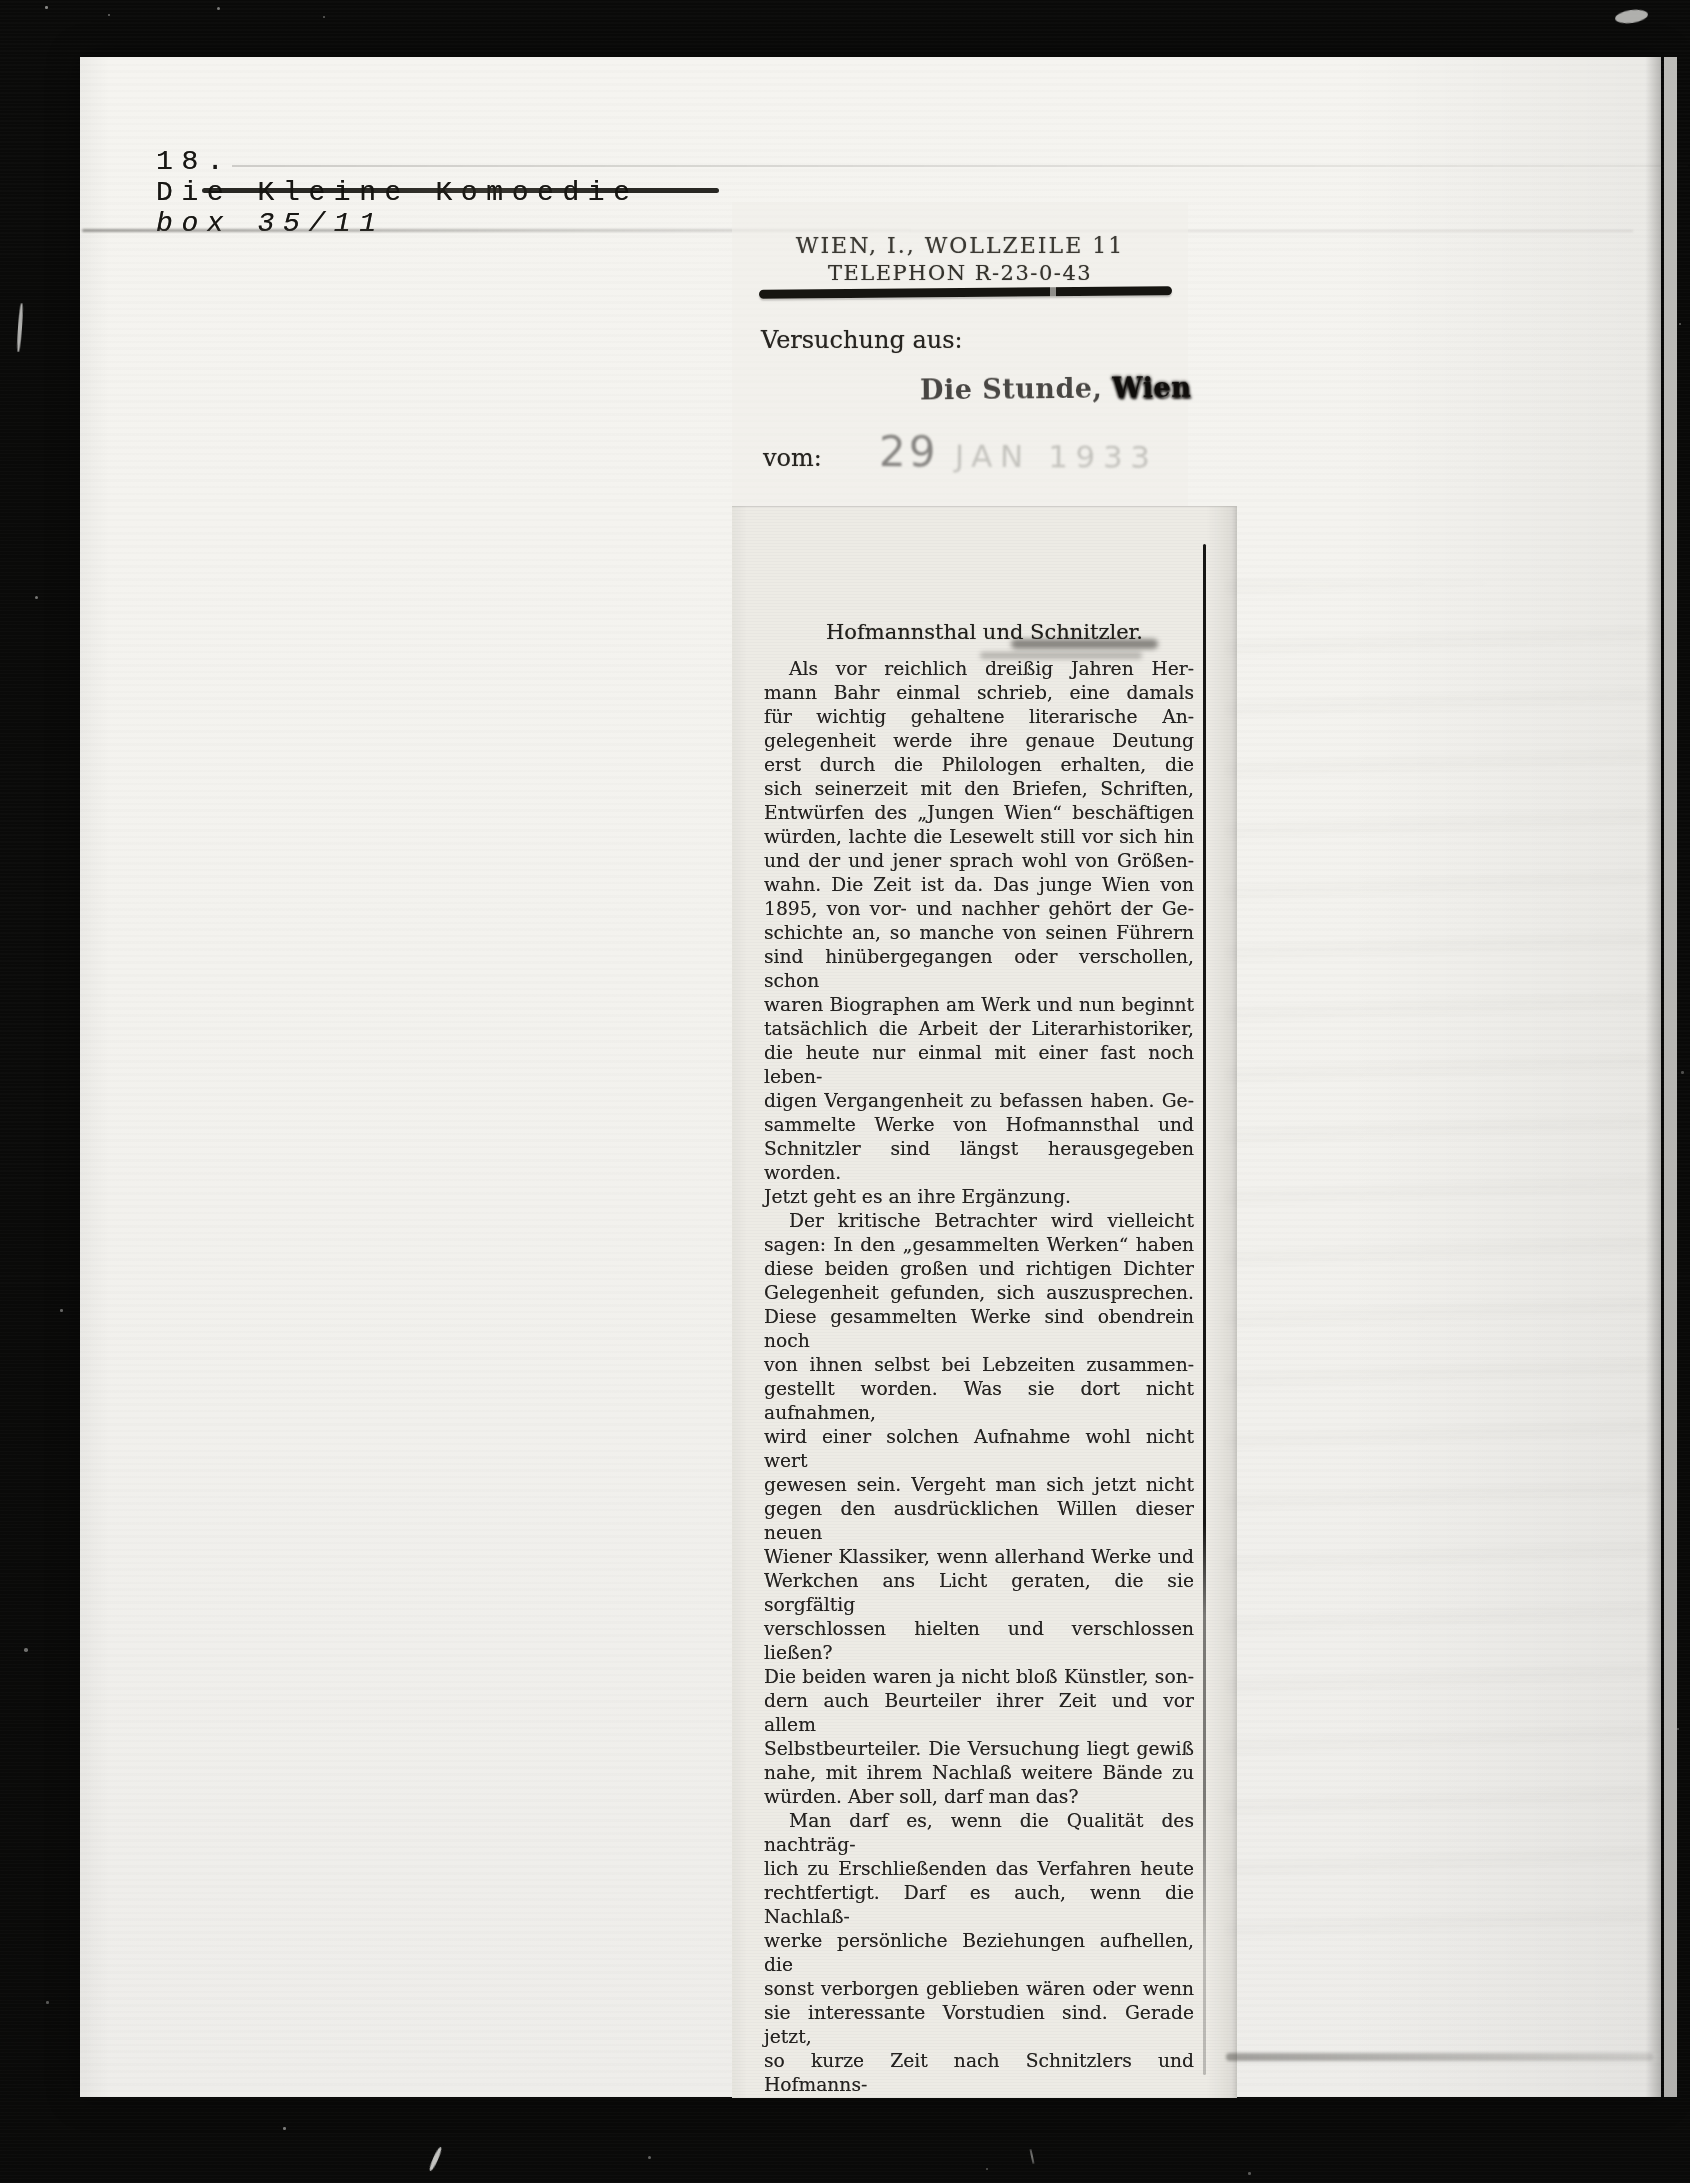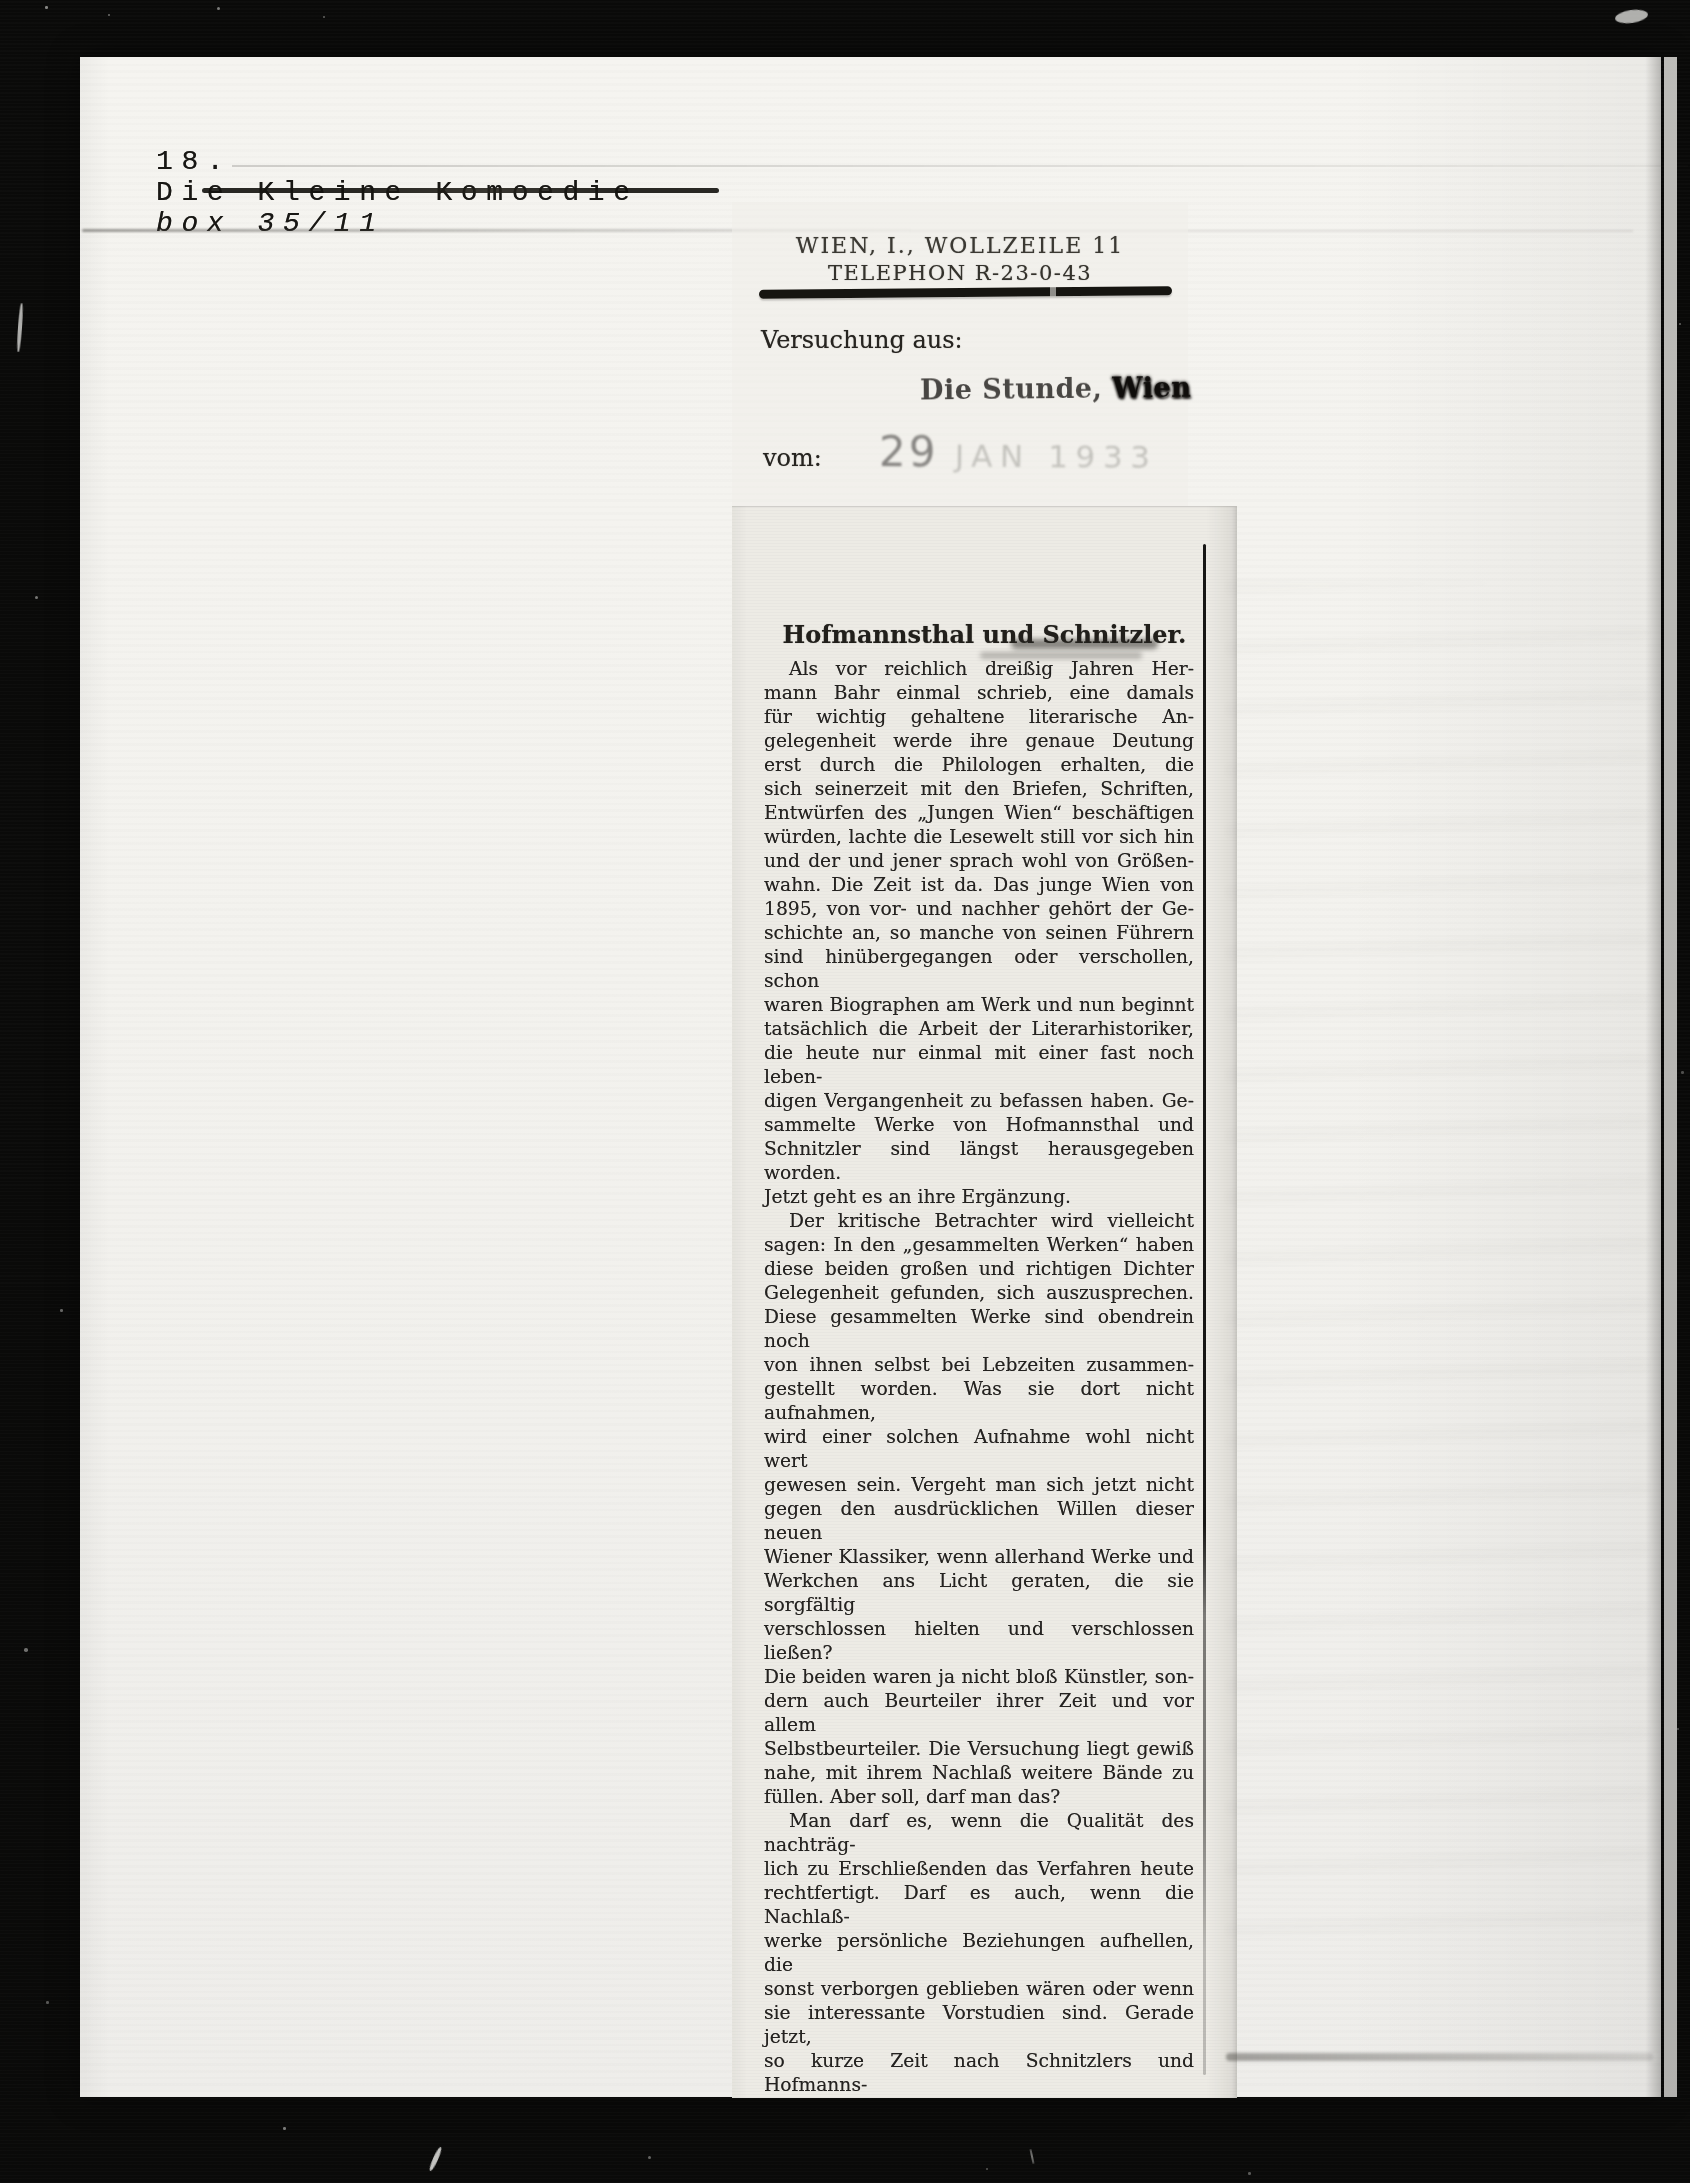--- a/index.html
+++ b/index.html
@@ -70,21 +70,21 @@
       #edebe5;
     border-top:1px solid rgba(0,0,0,.10);
     box-shadow:inset -4px 0 5px -3px rgba(0,0,0,.15);}
   .col-rule{position:absolute;left:471px;top:37px;width:3px;height:1531px;
     background:linear-gradient(180deg, rgba(12,11,10,.95) 0 64%, rgba(12,11,10,.5) 70% 82%, rgba(12,11,10,.22) 92% 100%);
     border-radius:1.5px;}
   .headline{position:absolute;left:25px;top:37px;width:455px;text-align:center;
     font-weight:bold;font-style:italic;font-size:33px;line-height:40px;color:#1b1a17;
     text-shadow:0 0 1px rgba(27,26,23,.65);}
   .subhead{position:absolute;left:25px;top:113px;width:455px;text-align:center;
-    font-weight:bold;font-size:24px;color:#211f1b;text-shadow:0 0 0.8px rgba(33,31,27,.6);}
+    font-weight:normal;font-size:21px;color:#211f1b;text-shadow:0 0 0.8px rgba(33,31,27,.6);}
   .smudge{position:absolute;background:rgba(38,35,32,.5);filter:blur(2.5px);border-radius:5px;}
   .smudge.s1{left:279px;top:132px;width:147px;height:9.6px;}
   .smudge.s2{left:248px;top:145px;width:162px;height:7px;opacity:.55;}
   .article-body{position:absolute;left:32px;top:150px;width:430px;
     font-size:18.7px;line-height:24px;color:#242220;text-shadow:0 0 0.6px rgba(36,34,32,.55);}
   .tline{text-align:justify;text-align-last:justify;}
   .tline.lastline{text-align-last:left;}
   .tline.firstline{text-indent:25px;}
   .bottom-smear{position:absolute;left:1226px;top:2053px;width:427px;height:7.6px;border-radius:4px;
     background:linear-gradient(90deg,rgba(52,50,46,.42),rgba(52,50,46,.14));filter:blur(1.5px);}
@@ -162,21 +162,21 @@
             <div class="tline">wird einer solchen Aufnahme wohl nicht wert</div>
             <div class="tline">gewesen sein. Vergeht man sich jetzt nicht</div>
             <div class="tline">gegen den ausdrücklichen Willen dieser neuen</div>
             <div class="tline">Wiener Klassiker, wenn allerhand Werke und</div>
             <div class="tline">Werkchen ans Licht geraten, die sie sorgfältig</div>
             <div class="tline">verschlossen hielten und verschlossen ließen?</div>
             <div class="tline">Die beiden waren ja nicht bloß Künstler, son-</div>
             <div class="tline">dern auch Beurteiler ihrer Zeit und vor allem</div>
             <div class="tline">Selbstbeurteiler. Die Versuchung liegt gewiß</div>
             <div class="tline">nahe, mit ihrem Nachlaß weitere Bände zu</div>
-            <div class="tline lastline">füllen. Aber soll, darf man das?</div>
+            <div class="tline lastline">würden. Aber soll, darf man das?</div>
           </div>
           <div>
             <div class="tline firstline">Man darf es, wenn die Qualität des nachträg-</div>
             <div class="tline">lich zu Erschließenden das Verfahren heute</div>
             <div class="tline">rechtfertigt. Darf es auch, wenn die Nachlaß-</div>
             <div class="tline">werke persönliche Beziehungen aufhellen, die</div>
             <div class="tline">sonst verborgen geblieben wären oder wenn</div>
             <div class="tline">sie interessante Vorstudien sind. Gerade jetzt,</div>
             <div class="tline">so kurze Zeit nach Schnitzlers und Hofmanns-</div>
             <div class="tline">thals Tod, ist die biographische Leidenschaft</div>

